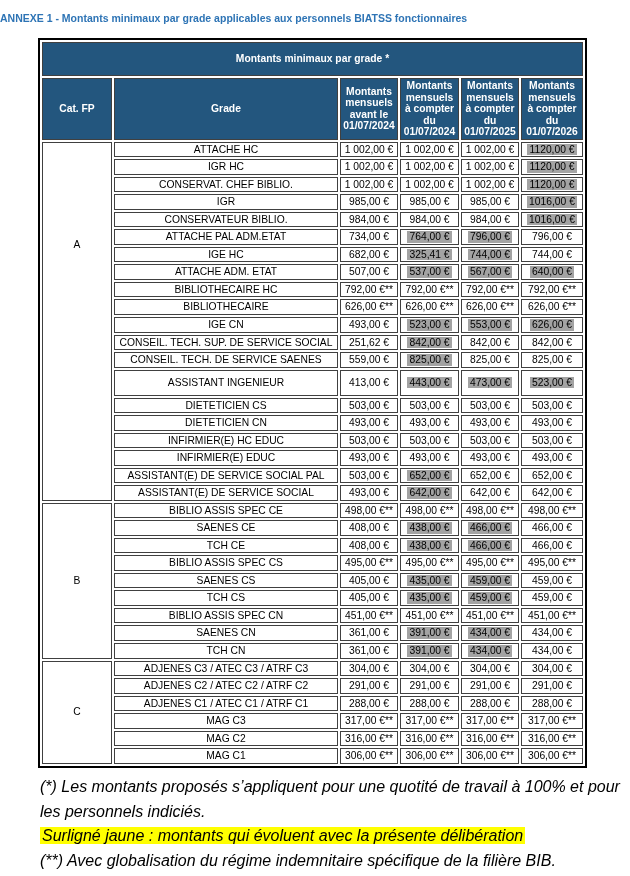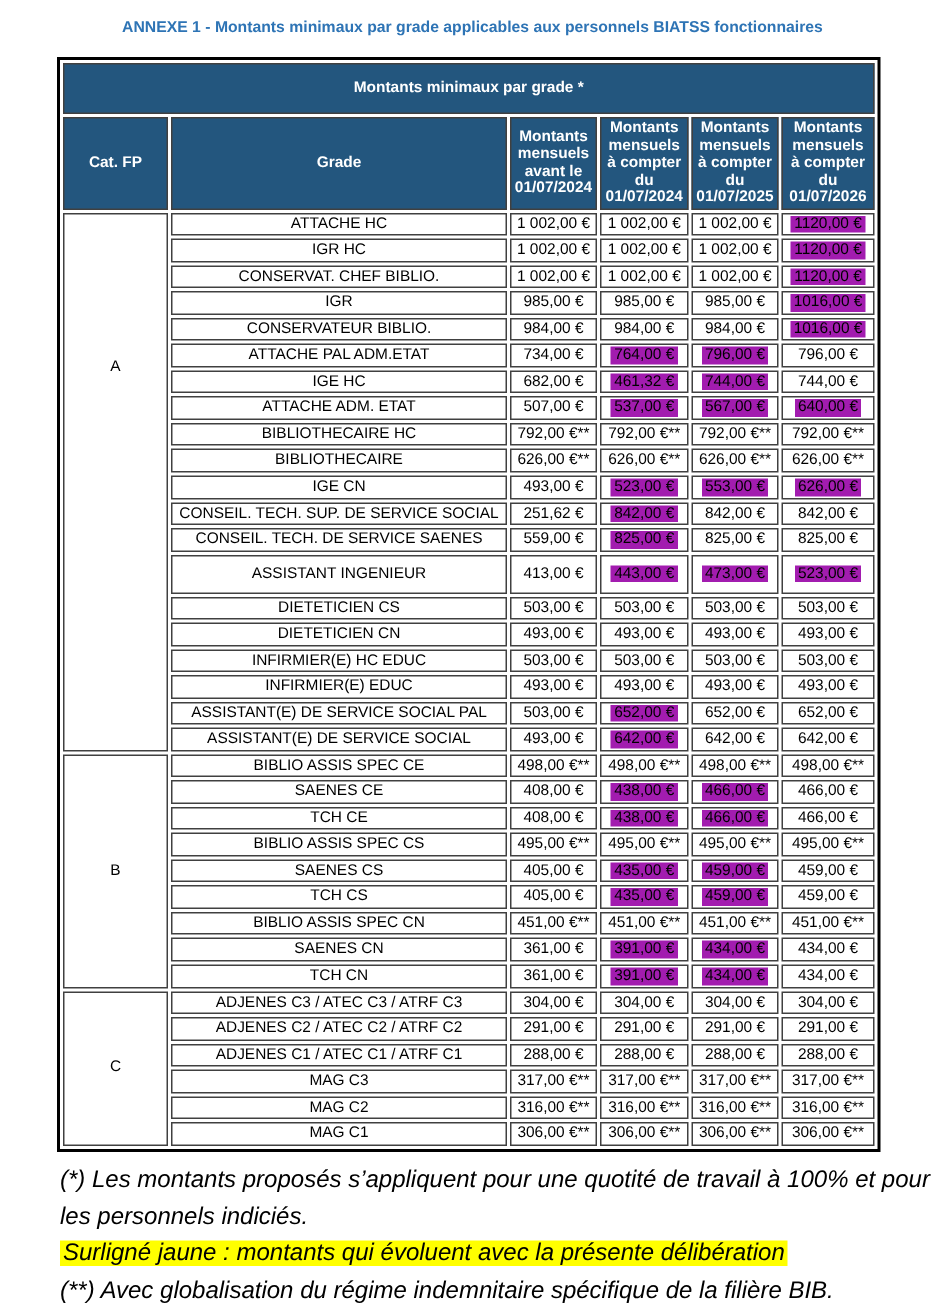--- a/index.html
+++ b/index.html
@@ -4,21 +4,20 @@
 <style>
   html,body{margin:0;padding:0;}
   body{
     width:630px;height:876px;background:#ffffff;
     font-family:"Liberation Sans", sans-serif;
     color:#000;
     position:relative;
   }
   .page-title{
     padding-top:12px;
-    text-align:center;
     color:#2e74b5;
     font-weight:bold;
     font-size:10.5px;
   }
   .tbl-wrap{
     margin:14px 0 0 38px;
   }
   table.main{
     border-collapse:separate;
     border-spacing:2px;
@@ -59,21 +58,21 @@
   tr.row-tall td{height:26px;}
   td.cat-cell{
     font-size:11px;
     vertical-align:middle;
     border:1px solid #404040;
   }
   td.cat-cell span{display:inline-block;}
   td.cat-A span{position:relative;top:-76px;}
   td.light{border-color:#9a9a9a;}
   .hl{
-    background:#a21caf;
+    background:#a3a3a3;
     padding:0 2px;
     display:inline-block;
   }
   .footnotes{
     margin:7px 0 0 40px;
     font-style:italic;
     font-size:16px;
     line-height:1.55;
   }
   .hl-note{
@@ -164,21 +163,21 @@
         <tr>
           <td class="grade-cell">ATTACHE PAL ADM.ETAT</td>
           <td class="val-cell">734,00 €</td>
           <td class="val-cell"><span class="hl">764,00 €</span></td>
           <td class="val-cell"><span class="hl">796,00 €</span></td>
           <td class="val-cell">796,00 €</td>
         </tr>
         <tr>
           <td class="grade-cell">IGE HC</td>
           <td class="val-cell">682,00 €</td>
-          <td class="val-cell"><span class="hl">461,32 €</span></td>
+          <td class="val-cell"><span class="hl">325,41 €</span></td>
           <td class="val-cell"><span class="hl">744,00 €</span></td>
           <td class="val-cell">744,00 €</td>
         </tr>
         <tr>
           <td class="grade-cell">ATTACHE ADM. ETAT</td>
           <td class="val-cell">507,00 €</td>
           <td class="val-cell"><span class="hl">537,00 €</span></td>
           <td class="val-cell"><span class="hl">567,00 €</span></td>
           <td class="val-cell"><span class="hl">640,00 €</span></td>
         </tr>

